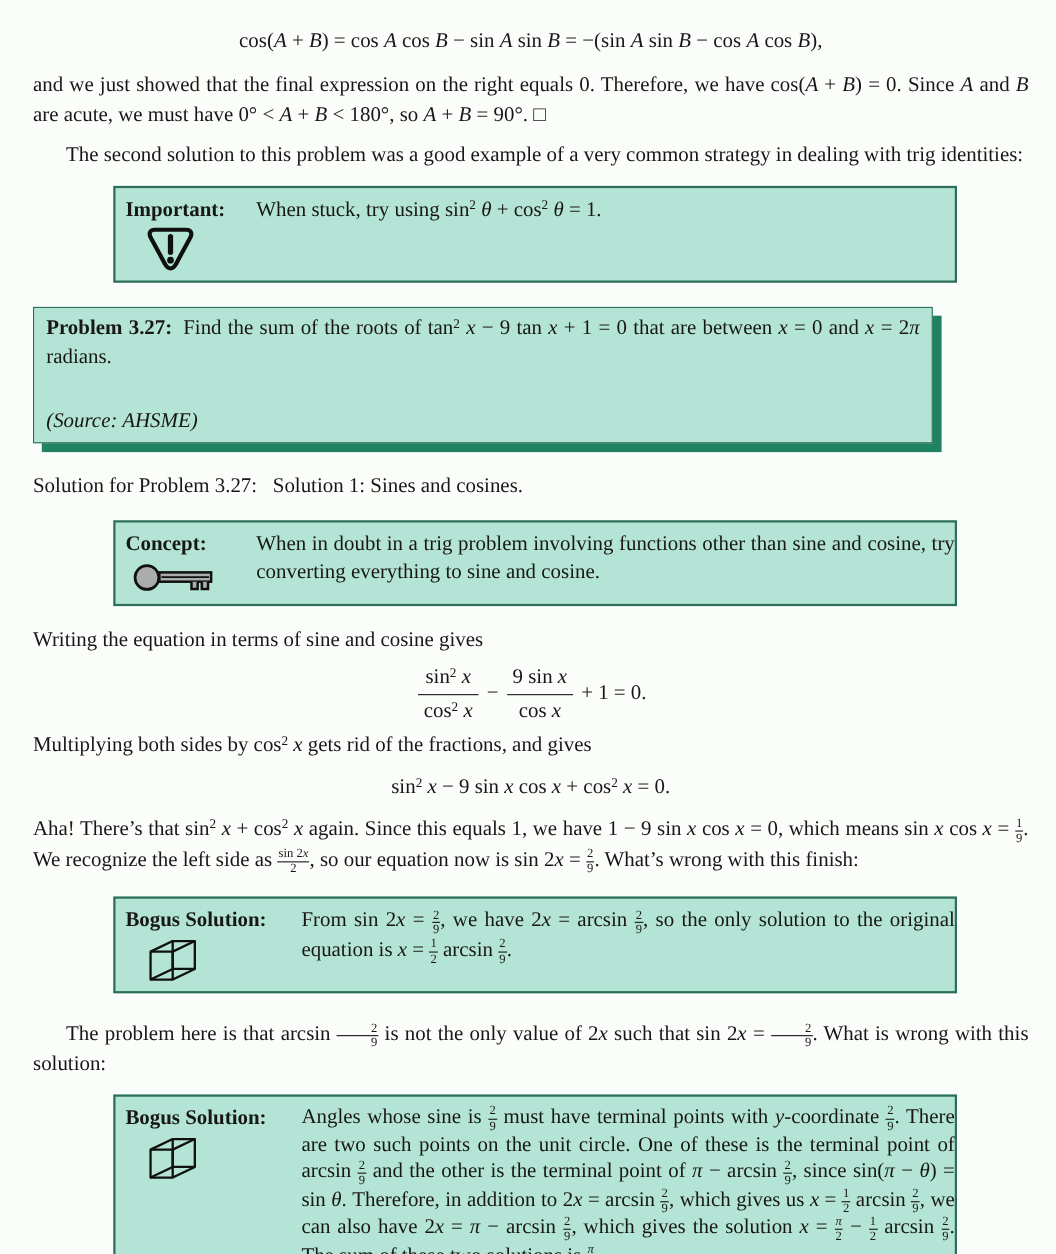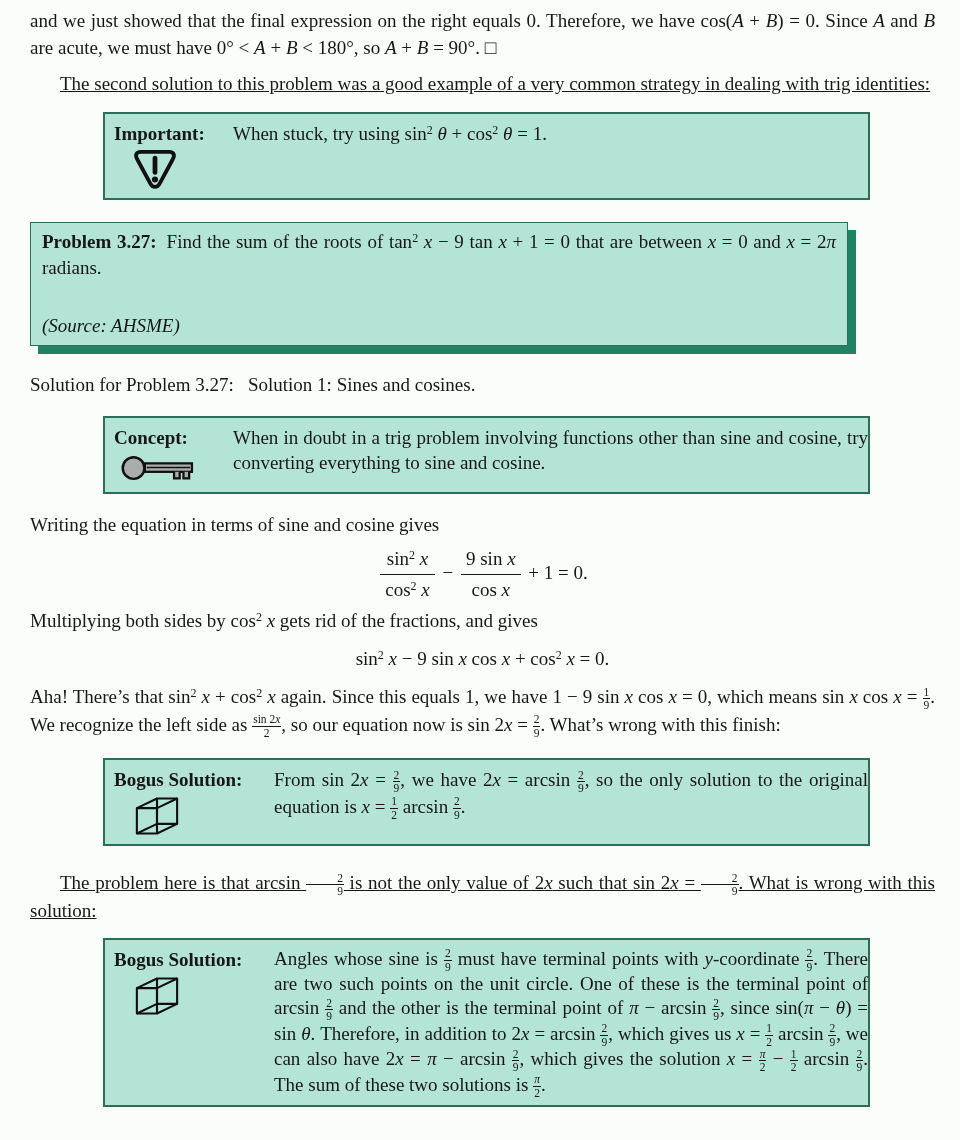--- a/index.html
+++ b/index.html
@@ -4,21 +4,21 @@
 <style>
   html,body { margin:0; padding:0; }
   body {
     width:960px; height:1140px; overflow:hidden;
     background:#fbfdfa;
     font-family:"Liberation Serif", serif;
     font-size:19px; line-height:27px; color:#171717;
   }
   .page { padding:7px 25px 0 30px; }
   p { margin:0; text-align:justify; }
-  .indent { text-indent:30px;text-decoration:underline; }
+  .indent { text-indent:30px; }
   .eq { text-align:center; margin:17px 0 13px 0; }
   i { font-style:italic; }
   sup { font-size:12px; line-height:0; vertical-align:6px; }
 
   
   .tealbox {
     display:flex; background:#b4e4d5; border:2px solid #2c6e58;
     margin-left:73px; width:767px; box-sizing:border-box;
     padding:7px 0 7px 9px; line-height:25px;
   }
@@ -53,20 +53,21 @@
 
   .bogus2 .boxbody { line-height:24px; }
   svg { display:block; }
 </style>
 </head>
 <body>
 
 <div class="page">
 
 
+  <div class="eq">cos(<i>A</i> + <i>B</i>) = cos <i>A</i> cos <i>B</i> − sin <i>A</i> sin <i>B</i> = −(sin <i>A</i> sin <i>B</i> − cos <i>A</i> cos <i>B</i>),</div>
 
   <p>and we just showed that the final expression on the right equals 0. Therefore, we have cos(<i>A</i> + <i>B</i>) = 0. Since <i>A</i> and <i>B</i> are acute, we must have 0° &lt; <i>A</i> + <i>B</i> &lt; 180°, so <i>A</i> + <i>B</i> = 90°. □</p>
 
   <p class="indent" style="margin-top:9px;">The second solution to this problem was a good example of a very common strategy in dealing with trig identities:</p>
 
   <div class="tealbox" style="margin-top:15px; min-height:76px;">
     <div class="labelcol">
       <div class="boxlabel">Important:</div>
       <div class="iconwrap">
         <svg width="46" height="42" viewBox="0 0 46 44">

